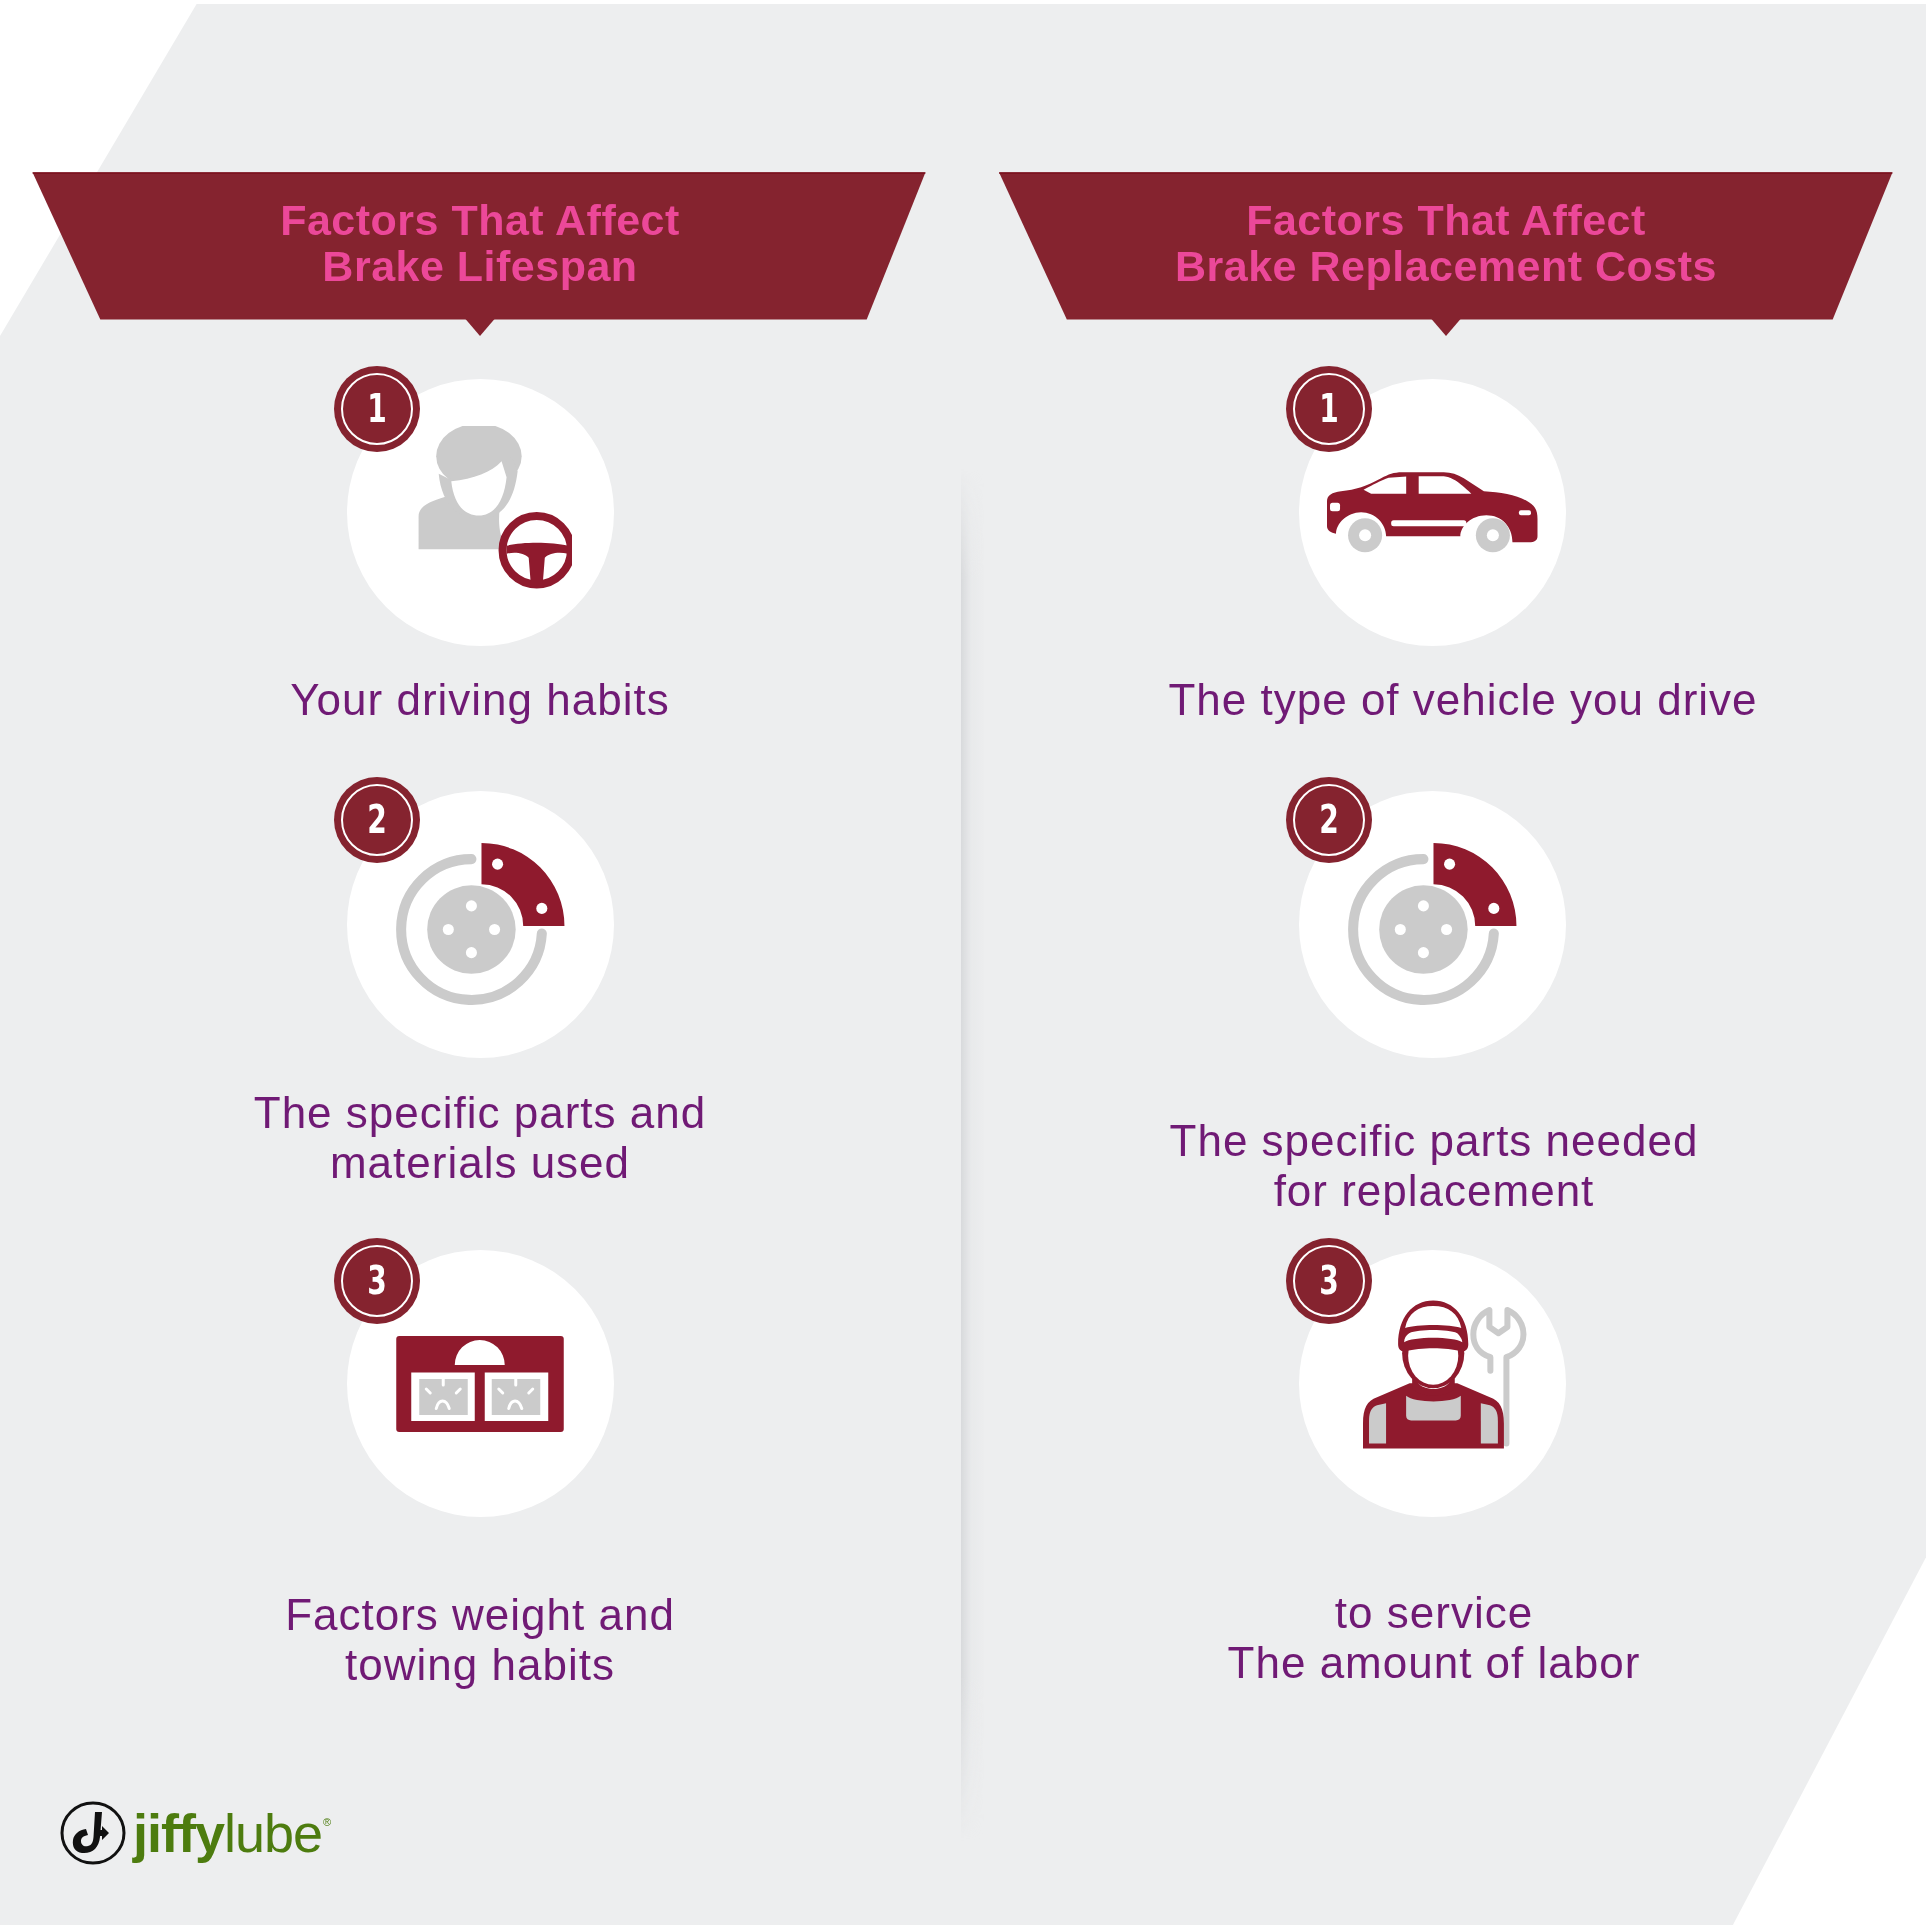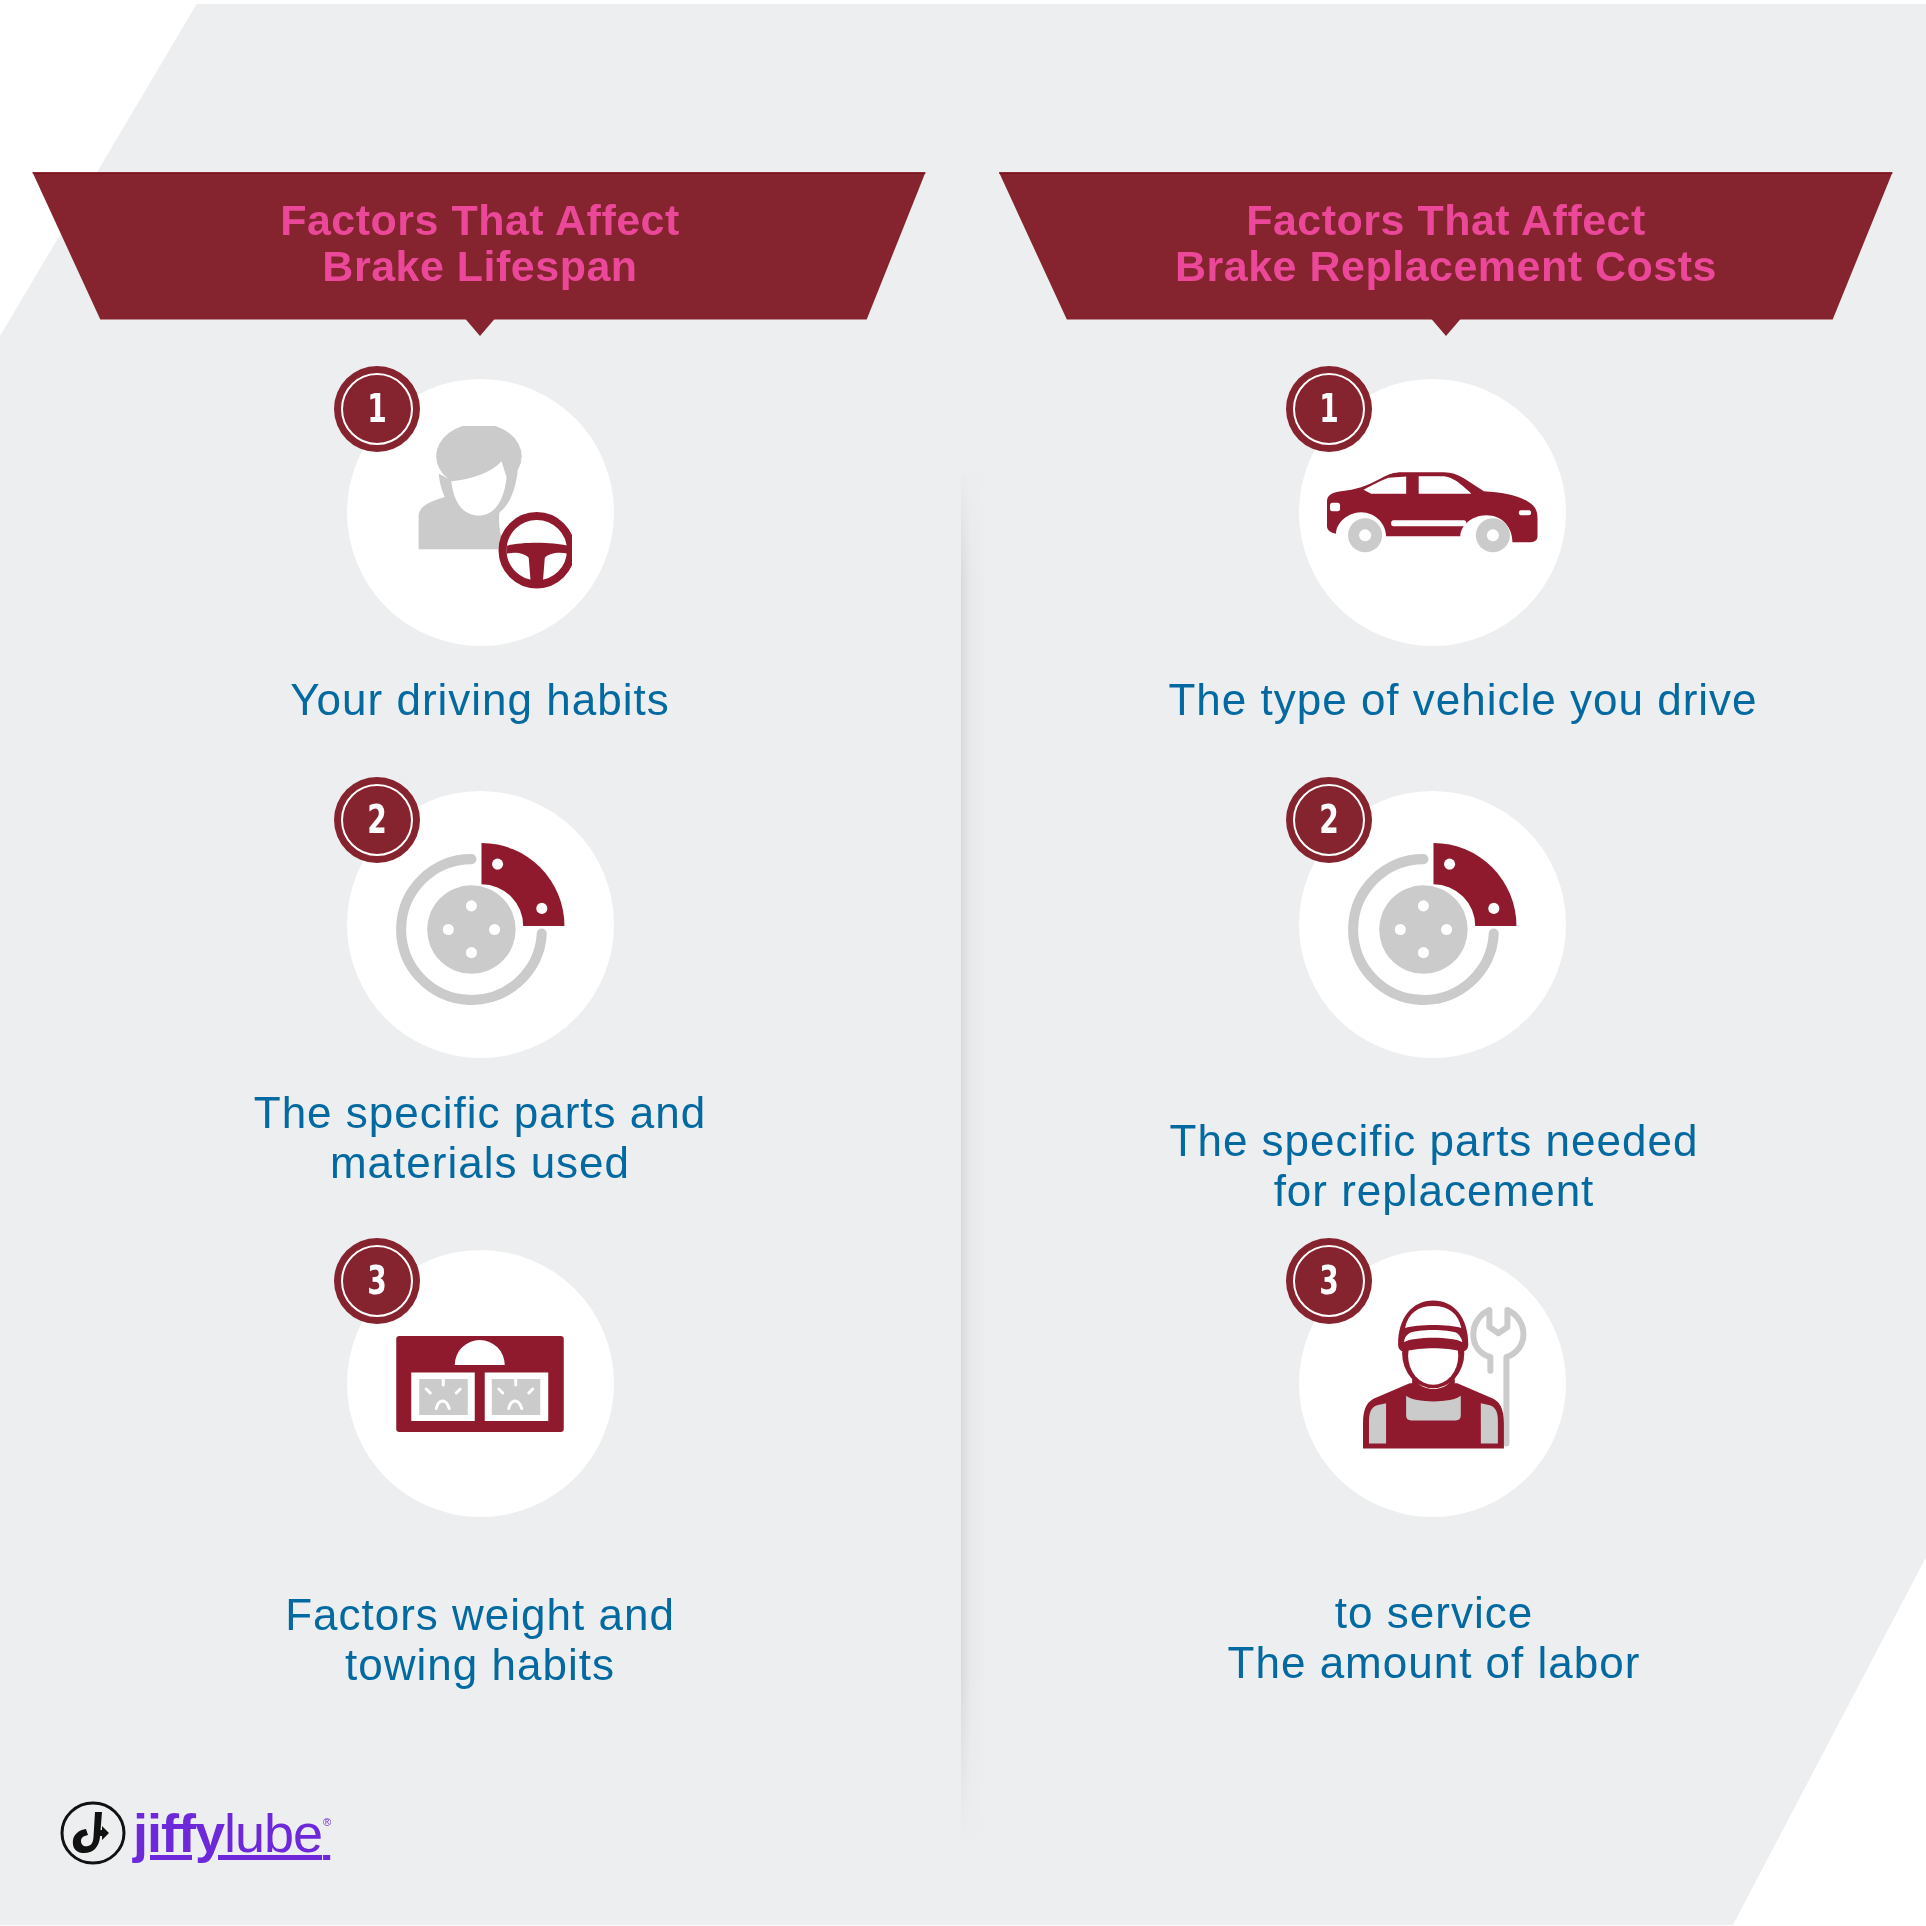--- a/index.html
+++ b/index.html
@@ -12,27 +12,27 @@
   .banner-title { position: absolute; width: 702px; text-align: center; color: #ec4899; font-weight: bold;
     font-size: 43px; line-height: 46px; letter-spacing: 0.5px; }
   .banner-title span { display: block; }
   .circle { position: absolute; width: 267px; height: 267px; border-radius: 50%; background: #ffffff; }
   .badge { position: absolute; width: 86px; height: 86px; border-radius: 50%; background: #85232F; }
   .badge .ring { position: absolute; left: 6.5px; top: 6.5px; width: 68px; height: 68px; border-radius: 50%;
     border: 2.5px solid #ffffff; }
   .badge .num { position: absolute; left: 0; top: 0; width: 86px; height: 86px; line-height: 86px;
     text-align: center; color: #ffffff; font-weight: bold; font-size: 39px; font-family: "DejaVu Sans", sans-serif;
     transform: scaleX(0.72); }
-  .caption { position: absolute; width: 752px; text-align: center; color: #0369a1; font-size: 44px;
+  .caption { position: absolute; width: 752px; text-align: center; color: #701a75; font-size: 44px;
     line-height: 50px; letter-spacing: 1px; font-weight: normal; }
   .caption span { display: block; }
   .icon { position: absolute; }
   .logo { position: absolute; left: 60px; top: 1798px; height: 70px; display: flex; align-items: center; }
   .logo .mark { width: 66px; height: 66px; }
-  .logo .word { margin-left: 7px; font-size: 54px; color: #6d28d9; letter-spacing: -1px; line-height: 1; text-decoration: underline; }
+  .logo .word { margin-left: 7px; font-size: 54px; color: #4d7c0f; letter-spacing: -1px; line-height: 1; }
   .logo .word b { font-weight: bold; }
   .logo .word i { font-style: normal; font-weight: normal; }
   .logo .reg { font-size: 11px; vertical-align: top; position: relative; top: 11px; margin-left: 1px; }
 </style>
 </head>
 <body>
 
 <svg id="bg" viewBox="0 0 3840 3840" width="1926" height="1926">
   <polygon points="392,8 3840,8 3840,3105 3455,3838 0,3838 0,670" fill="#EDEEEF"></polygon>
 

